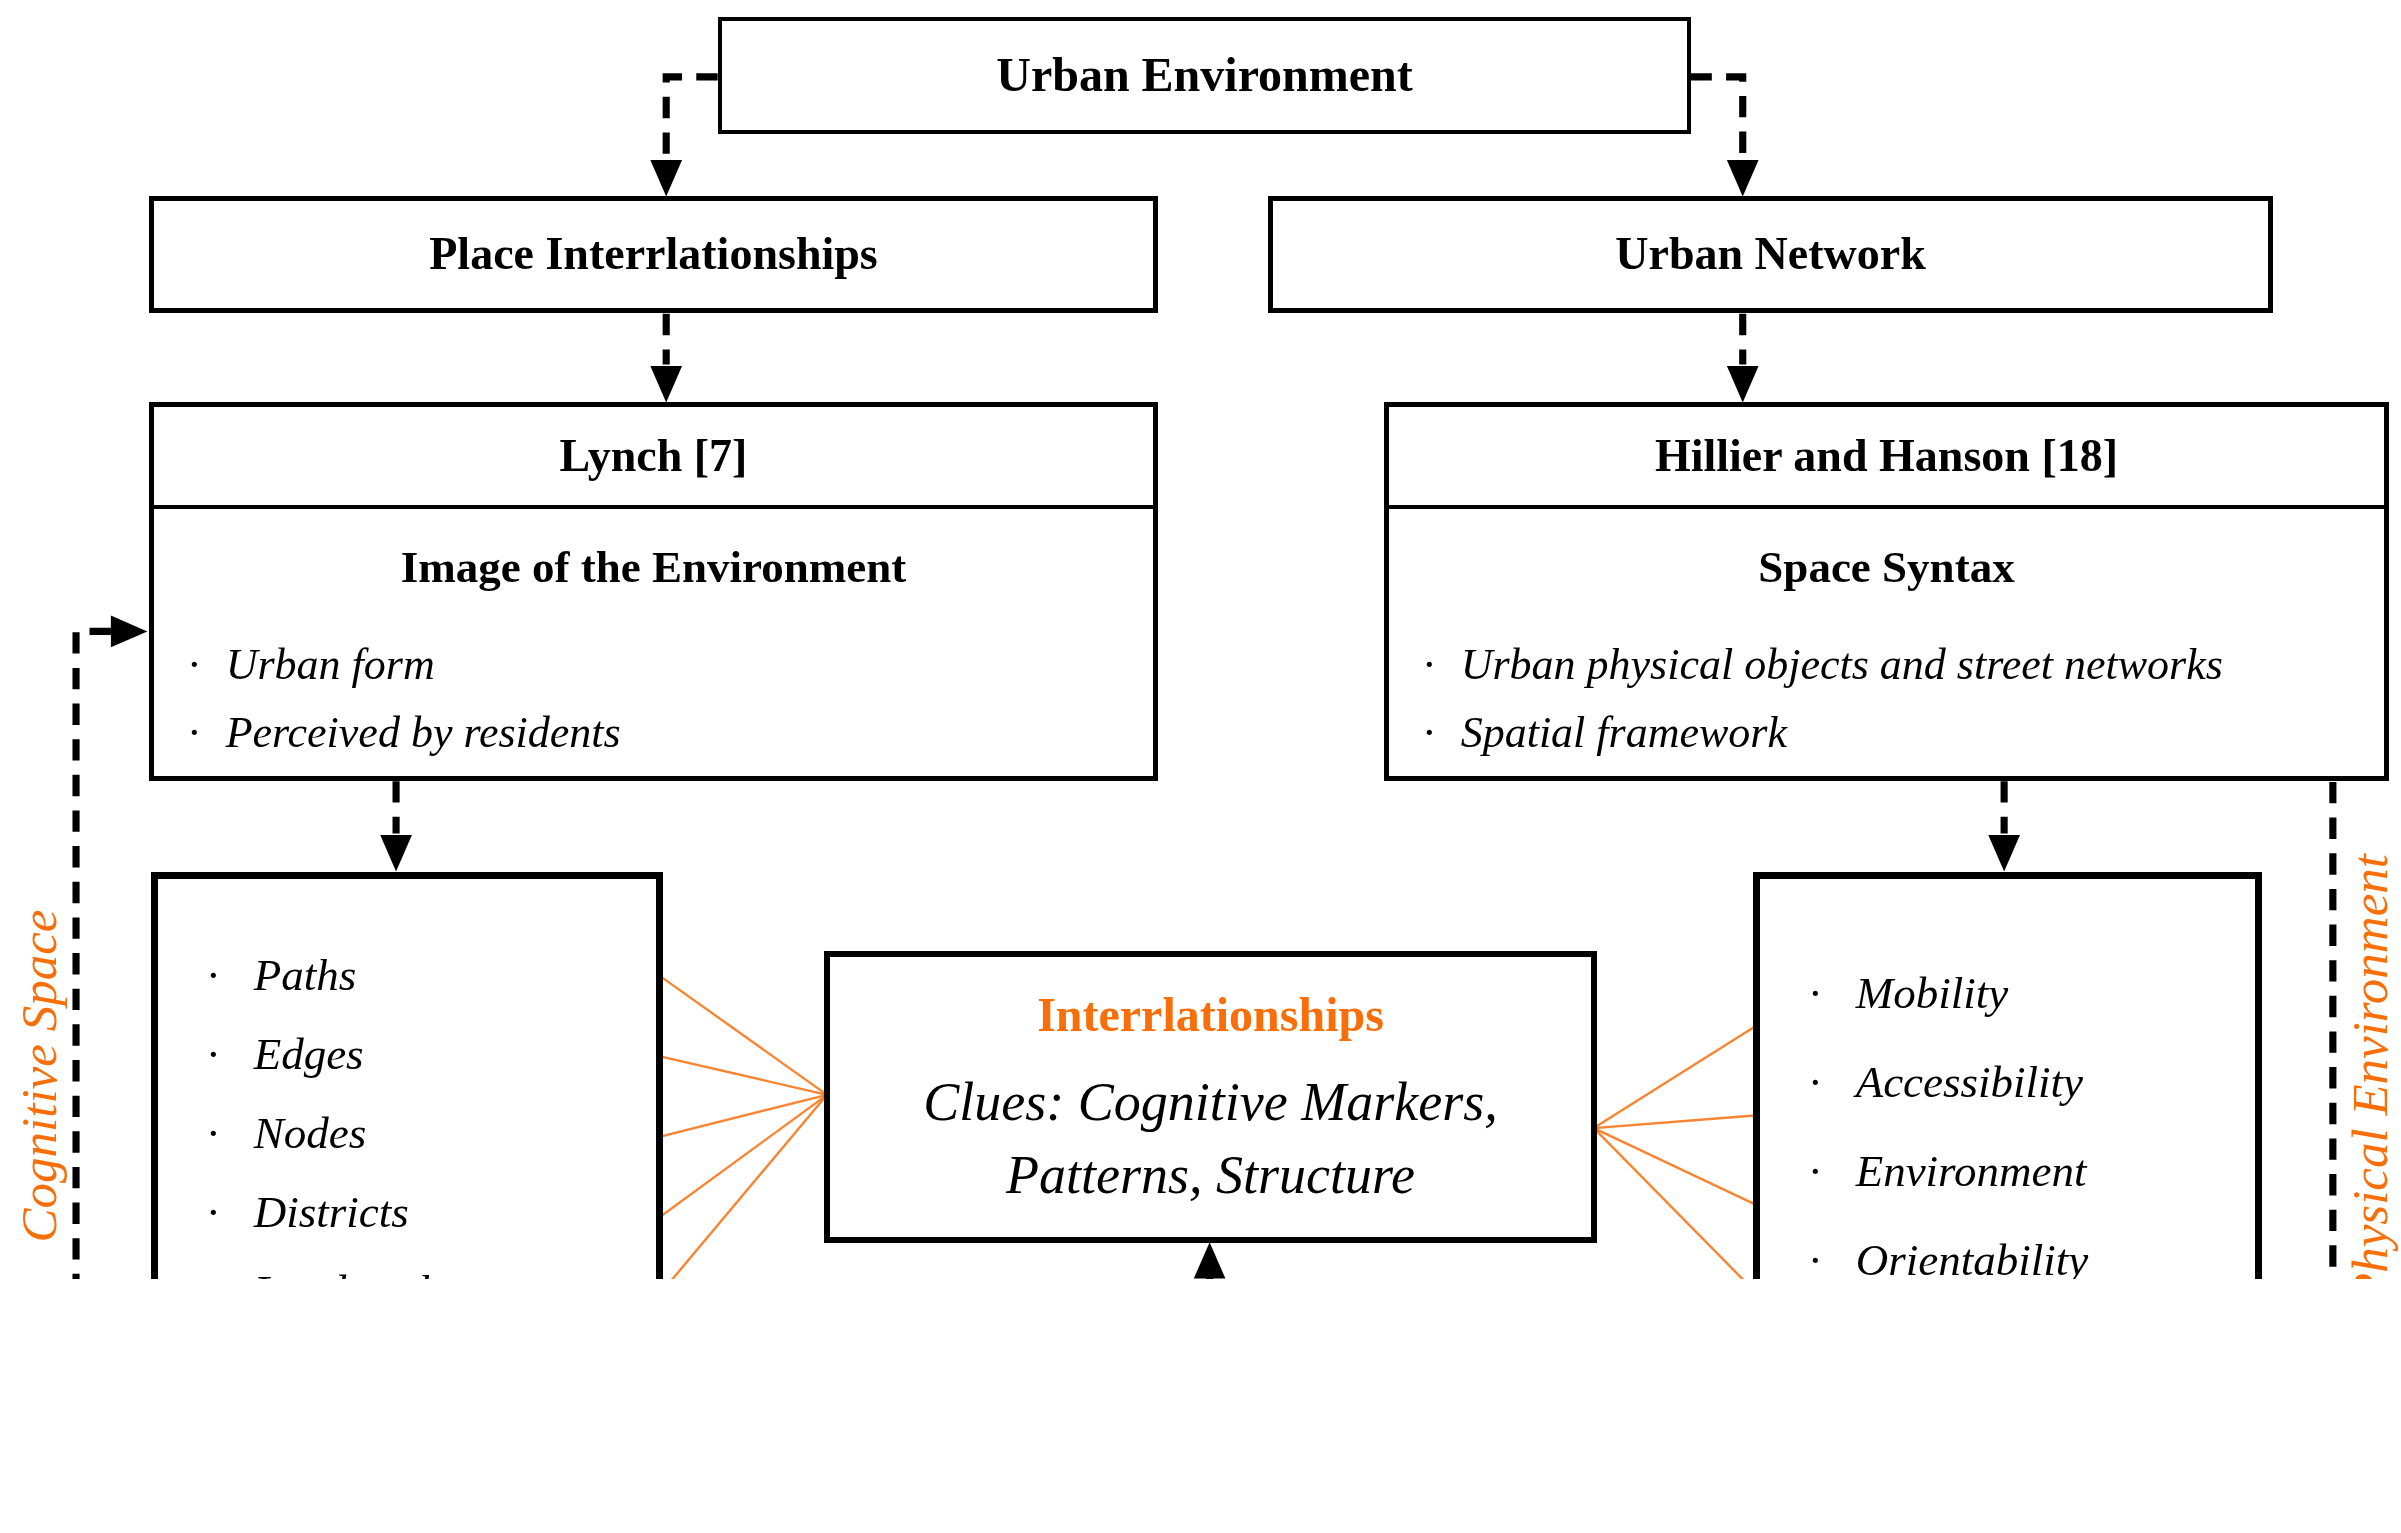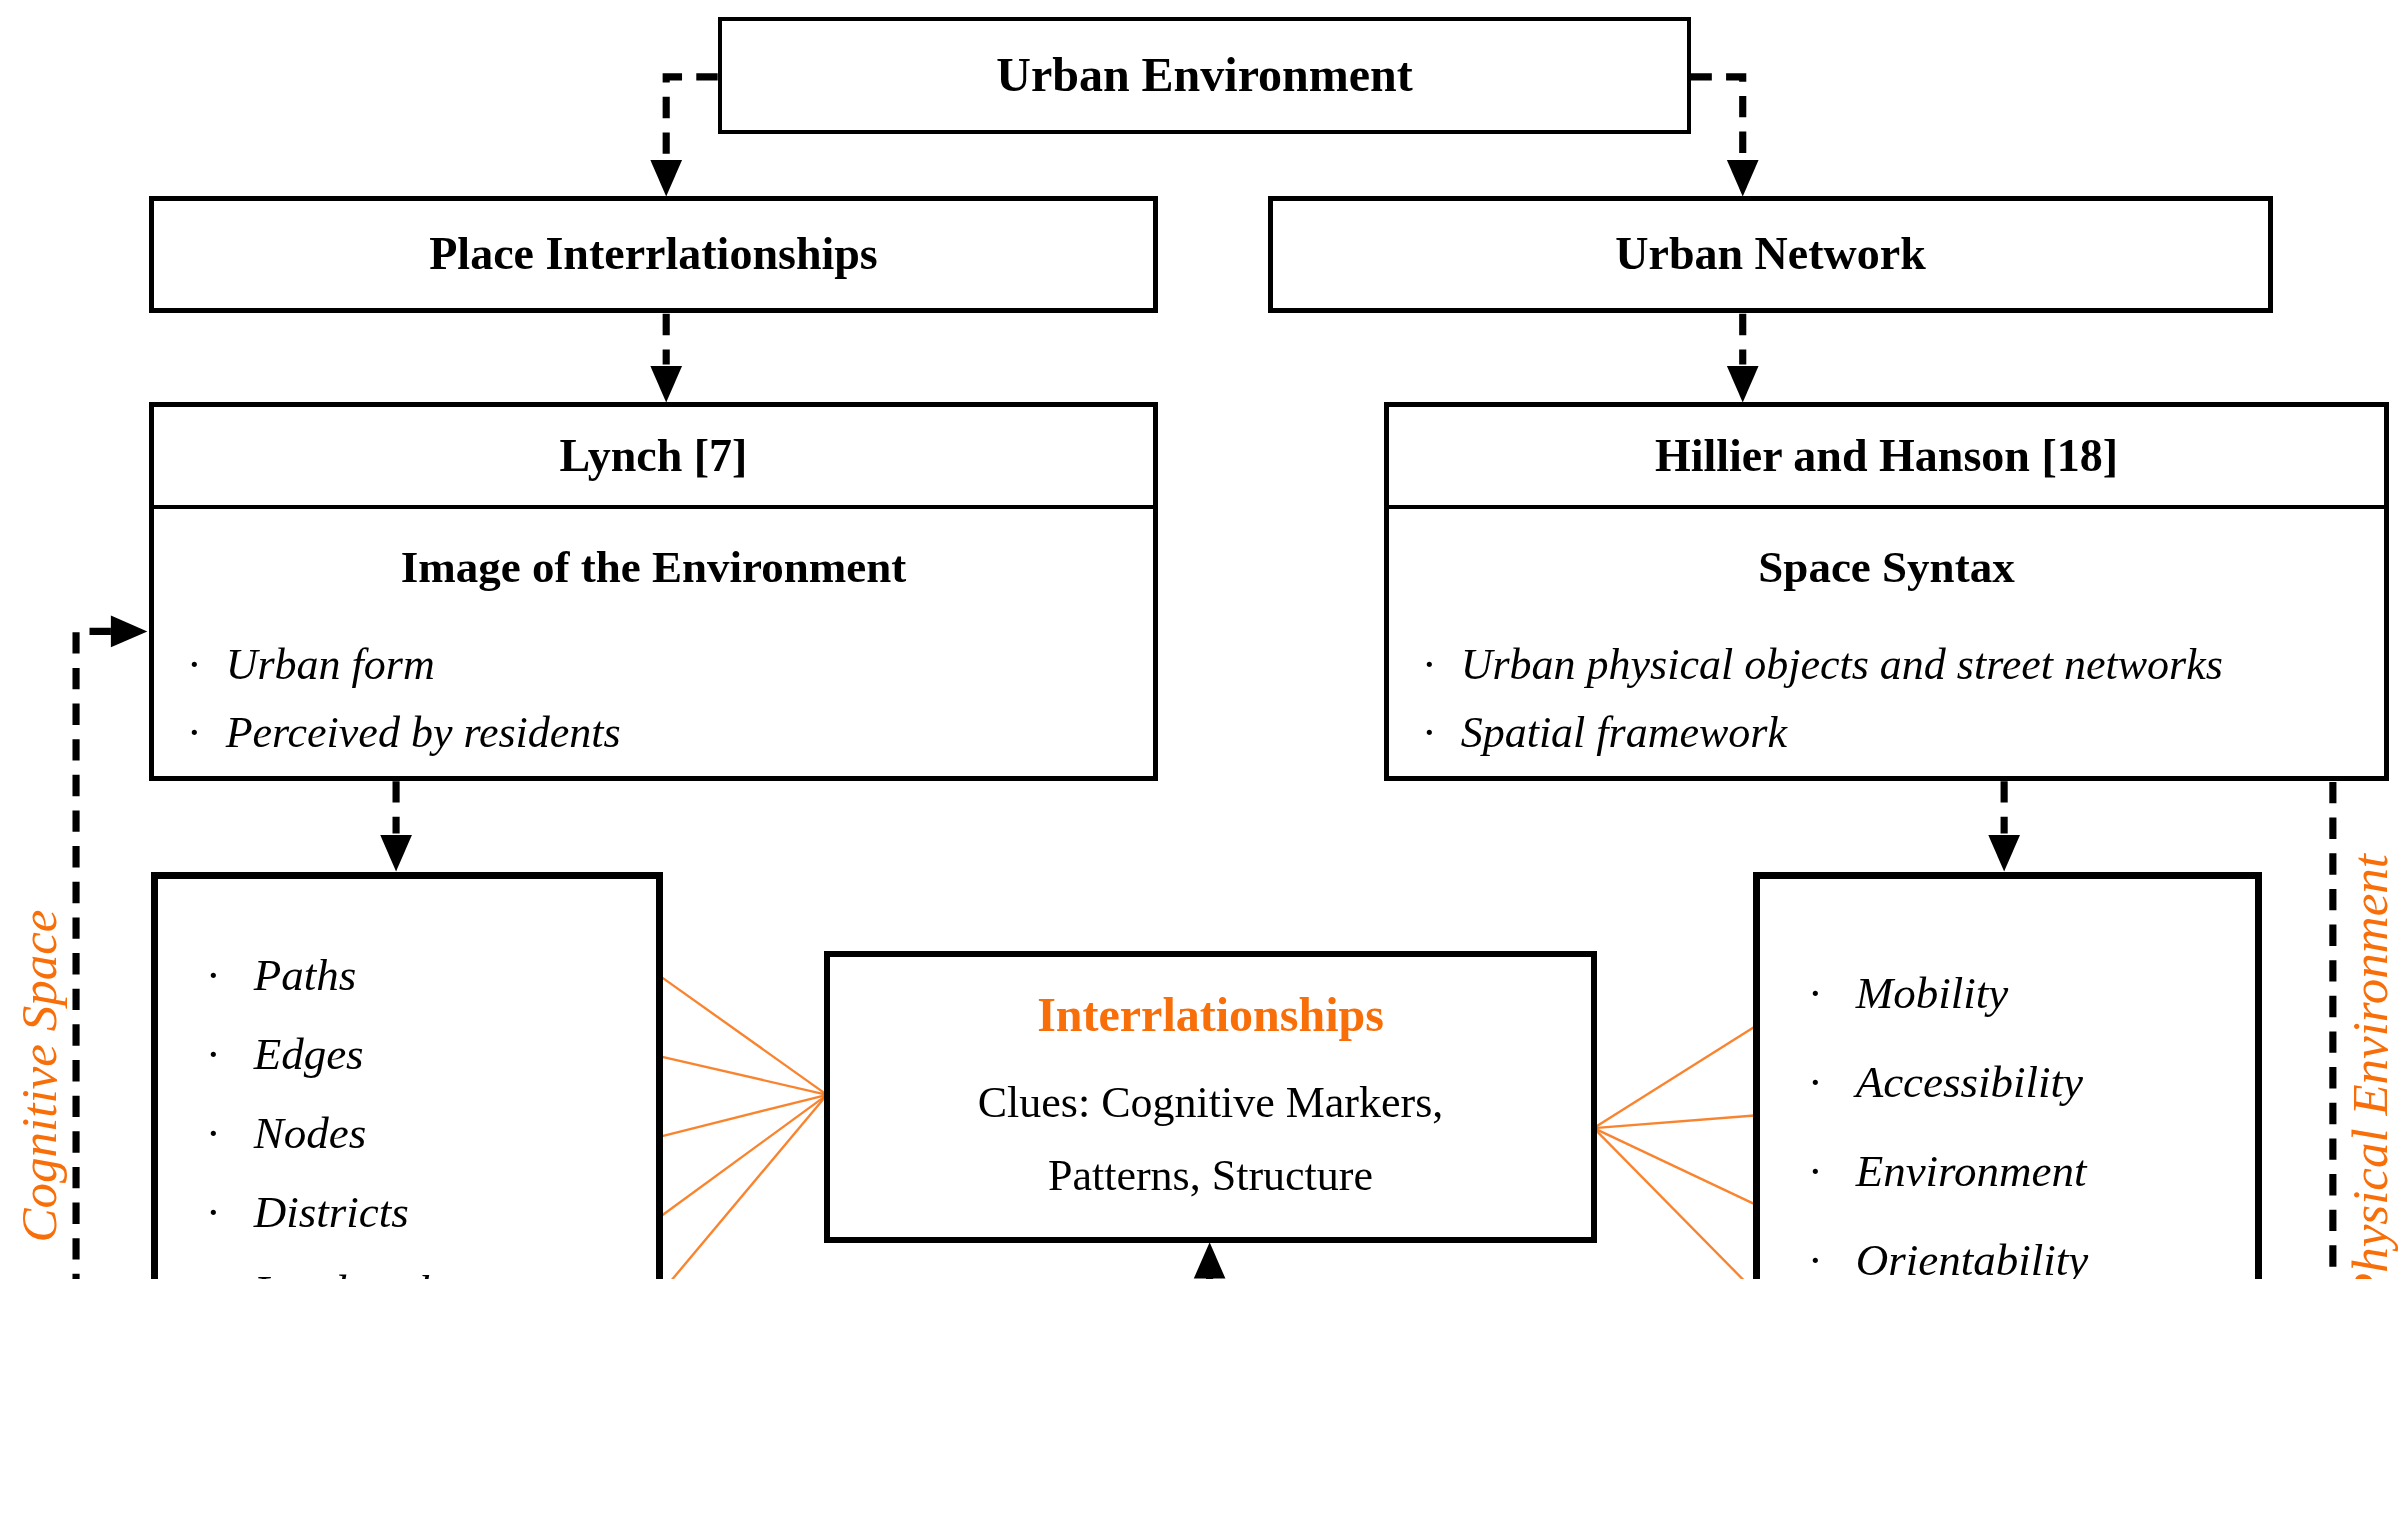--- a/index.html
+++ b/index.html
@@ -68,21 +68,21 @@
     display: flex; align-items: baseline;
     font-style: italic; font-size: 45px;
   }
   #box-left-list  .plain-row { line-height: 79px; }
   #box-right-list .plain-row { line-height: 89px; }
   .plain-row .bullet-dot { margin-right: 33px; }
 
   #box-center { left: 824px; top: 951px; width: 773px; height: 292px; border-width: 6.3px;
                 align-items: center; text-align: center; }
   #center-title { margin-top: 30px; font-weight: bold; font-size: 48px; }
-  .clues { margin-top: 24px; font-size: 44px; line-height: 73px; }
+  .clues { margin-top: 24px; font-style: italic; font-size: 54px; line-height: 73px; }
 
   #box-meaning { left: 824px; top: 1333px; width: 773px; height: 180px;
                  border: 5.5px dashed #000; align-items: center; justify-content: center;
                  text-align: center; }
   #meaning-title    { font-weight: bold; font-size: 46px; line-height: 1.12; }
   #meaning-subtitle { font-weight: bold; font-size: 43px; line-height: 1.15; }
 
   .side-label {
     position: absolute; z-index: 2;
     font-style: italic; font-size: 51px;

